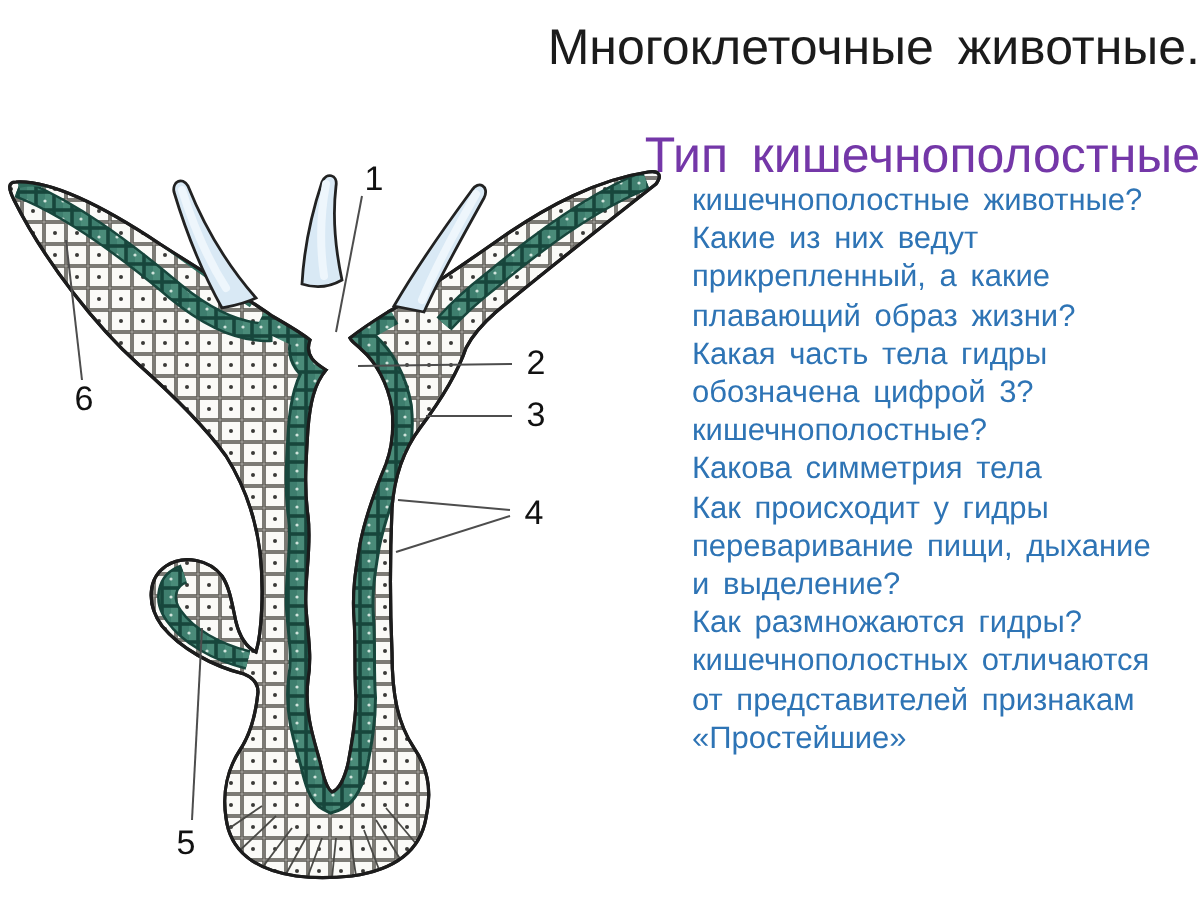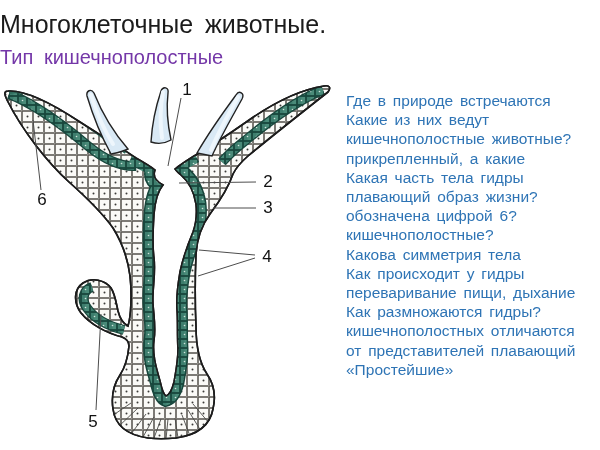--- a/index.html
+++ b/index.html
@@ -2,27 +2,27 @@
 <html><head>
 <meta charset="utf-8">
 <style>
   html,body{margin:0;padding:0;}
   body{
     width:600px;height:450px;position:relative;overflow:hidden;
     background:#ffffff;
     font-family:"Liberation Sans","DejaVu Sans",sans-serif;
   }
   .title-block{
-    position:absolute;top:8px;left:0;width:600px;text-align:left;
+    position:absolute;top:8px;left:0;width:600px;text-align:right;
   }
   .title-line1{
     font-size:25px;color:#1b1b1b;word-spacing:5px;line-height:33px;
   }
   .title-line2{
-    font-size:20px;color:#7437a8;word-spacing:5px;line-height:32px;
+    font-size:25px;color:#7437a8;word-spacing:5px;line-height:32px;margin-top:21px;
   }
   .questions{
     position:absolute;left:346px;top:91px;width:252px;
     font-size:15.5px;line-height:19.2px;color:#2e74b5;word-spacing:2.5px;
   }
   .questions div{white-space:nowrap;}
   #diagram{position:absolute;left:0;top:78px;}
   .leader{stroke:#4d4d4d;stroke-width:1;fill:none;}
   .numlabel{font-size:17px;fill:#111111;}
 </style>
@@ -114,28 +114,28 @@
     <text class="numlabel" x="187" y="17">1</text>
     <text class="numlabel" x="268" y="109">2</text>
     <text class="numlabel" x="268" y="135">3</text>
     <text class="numlabel" x="267" y="184">4</text>
     <text class="numlabel" x="93" y="349">5</text>
     <text class="numlabel" x="42" y="127">6</text>
   </g>
 </svg>
 
 <div class="questions">
-    <div>Где в природе встречаются</div>
+    <div>кишечнополостные животные?</div>
     <div>Какие из них ведут</div>
-    <div>кишечнополостные животные?</div>
     <div>прикрепленный, а какие</div>
+    <div>плавающий образ жизни?</div>
     <div>Какая часть тела гидры</div>
-    <div>плавающий образ жизни?</div>
-    <div>обозначена цифрой 6?</div>
+    <div>обозначена цифрой 3?</div>
     <div>кишечнополостные?</div>
     <div>Какова симметрия тела</div>
     <div>Как происходит у гидры</div>
     <div>переваривание пищи, дыхание</div>
+    <div>и выделение?</div>
     <div>Как размножаются гидры?</div>
     <div>кишечнополостных отличаются</div>
-    <div>от представителей плавающий</div>
+    <div>от представителей признакам</div>
     <div>«Простейшие»</div>
   </div>
 
 </body></html>

